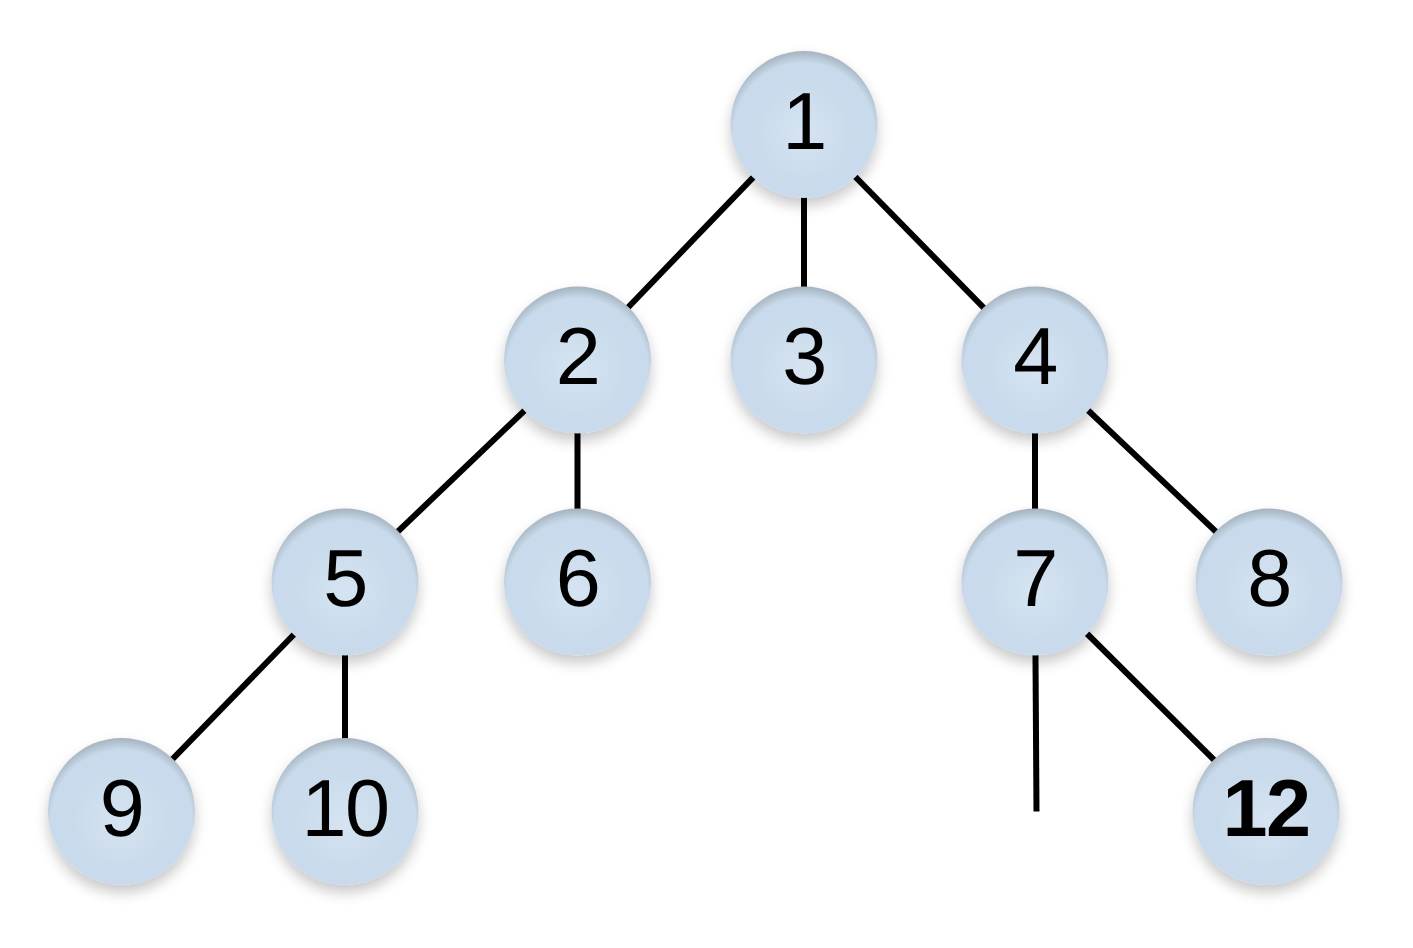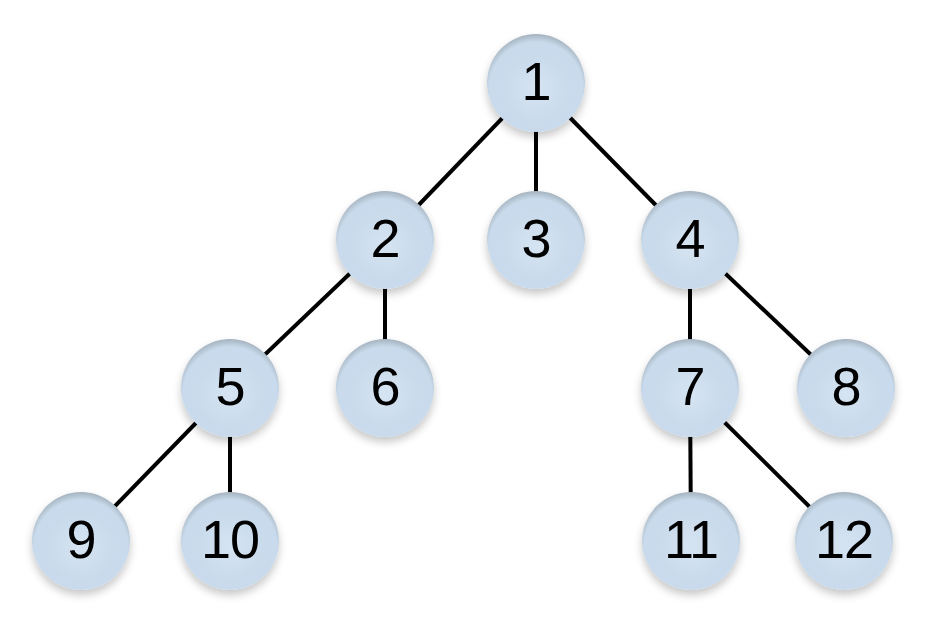--- a/index.html
+++ b/index.html
@@ -92,19 +92,16 @@
     </div>
     <div class="tree-node" style="left: 797px; top: 339px;">
       <span class="node-label">8</span>
     </div>
     <div class="tree-node" style="left: 32px; top: 492px;">
       <span class="node-label">9</span>
     </div>
     <div class="tree-node" style="left: 181px; top: 492px; justify-content: center;">
       <span class="node-label">10</span>
     </div>
-    <div class="tree-node" style="left: 642px; top: 492px;">
-      <span class="node-label">11</span>
-    </div>
-    <div class="tree-node" style="left: 795px; top: 492px;">
+    <div class="tree-node" style="left: 795px; top: 492px; font-weight: bold;">
       <span class="node-label">12</span>
     </div>
   </div>
 
 </body></html>

